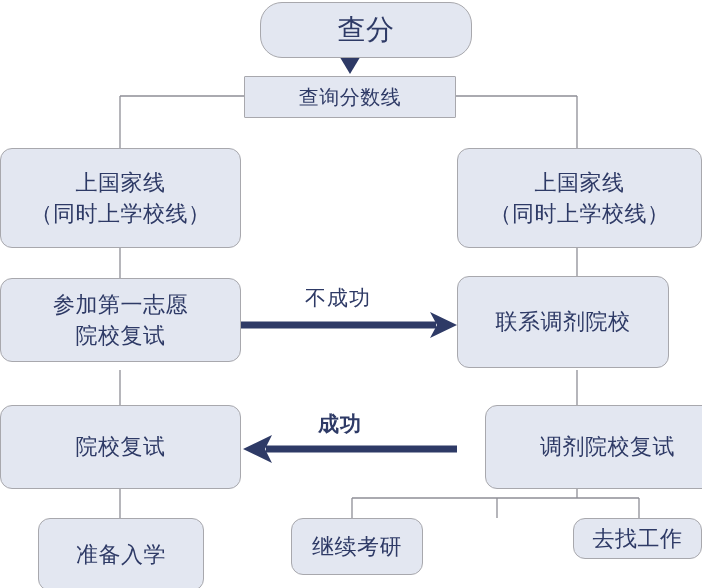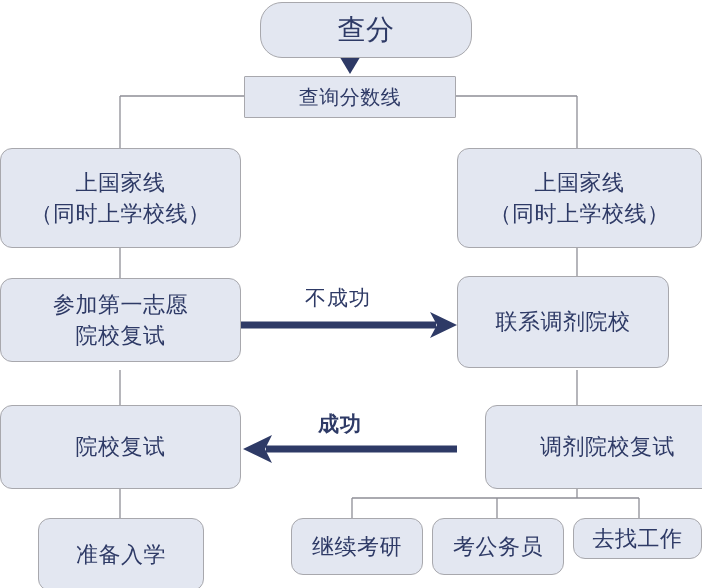--- a/index.html
+++ b/index.html
@@ -161,23 +161,20 @@
   </div>
 
   <div class="node n-ruxue">
     <span class="label">准备入学</span>
   </div>
 
   <div class="node n-kaoyan">
     <span class="label">继续考研</span>
   </div>
 
-  <div class="node n-gongwuyuan">
-    <span class="label">考公务员</span>
-  </div>
 
   <div class="node n-gongzuo">
     <span class="label">去找工作</span>
   </div>
 
   <div class="edge-label el-fail">不成功</div>
 
   <div class="edge-label el-success">成功</div>
 
 </div>

